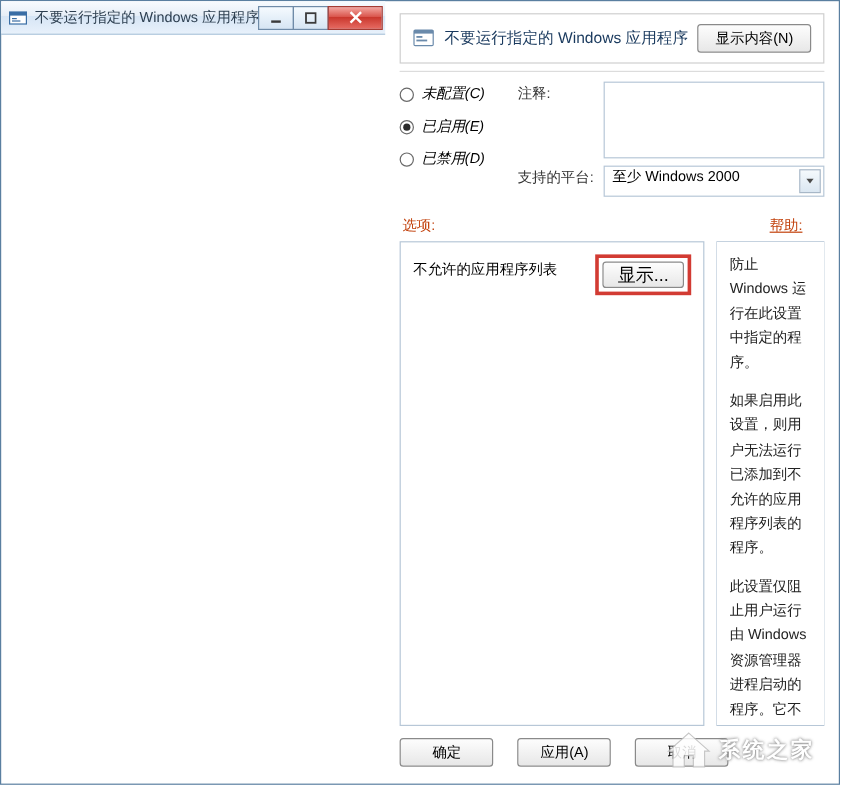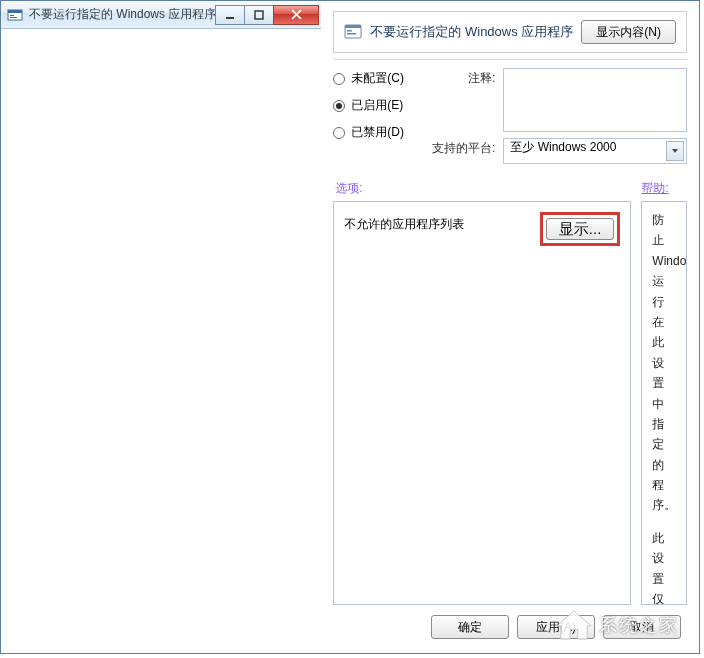--- a/index.html
+++ b/index.html
@@ -93,20 +93,21 @@
   }
   .config-block {
     display: flex;
     border-top: 1px solid #dcdcdc;
     padding-top: 8px;
     margin-bottom: 6px;
   }
   .radios {
     width: 98px;
     padding-top: 2px;
+    font-style: italic;
   }
   .radio-row {
     display: flex; align-items: center;
     margin-bottom: 10px;
     cursor: pointer;
   }
   .radio {
     width: 12px; height: 12px; border: 1px solid #6a6a6a; border-radius: 50%;
     margin-right: 6px; display: inline-flex; align-items: center; justify-content: center;
     background: #fff;
@@ -114,21 +115,21 @@
   .radio.checked::after {
     content: ""; width: 6px; height: 6px; background: #2b2b2b; border-radius: 50%;
   }
   .fields {
     flex: 1;
     display: grid;
     grid-template-columns: 72px 1fr;
     row-gap: 6px;
     align-items: start;
   }
-  .fld-label { text-align: right; padding-right: 8px; padding-top: 2px; color: #333; }
+  .fld-label { text-align: left; padding-right: 8px; padding-top: 2px; color: #333; }
   .textarea {
     height: 64px;
     border: 1px solid #b7c7d7;
     background: #fff;
     overflow-y: scroll;
   }
   .inputbox {
     height: 26px;
     border: 1px solid #b7c7d7;
     background: #fff;
@@ -140,36 +141,36 @@
     border: 1px solid #a7b7c7;
     background: linear-gradient(to bottom, #f5f9fc, #dbe7f2);
     display: flex; align-items: center; justify-content: center;
     cursor: pointer;
   }
   .section-labels {
     display: flex;
     margin-top: 10px;
     margin-bottom: 4px;
   }
-  .section-labels .lab { color: #8b5cf6; }
+  .section-labels .lab { color: #c2410c; }
   .section-labels .lab.left { width: 300px; padding-left: 2px; }
   .section-labels .lab.right { flex: 1; padding-left: 8px; text-decoration: underline; }
   .panes {
     flex: 1;
     display: flex;
     gap: 10px;
     min-height: 0;
   }
   .pane {
     border: 1px solid #b7c7d7;
     background: #fff;
     overflow: hidden;
   }
   .pane.left {
-    width: 298px;
+    width: 254px;
     padding: 10px;
     display: flex;
     align-items: flex-start;
     gap: 20px;
   }
   .pane.left .opt-label {
     flex: 1;
     padding-top: 4px;
   }
   .show-btn-wrap {
@@ -189,23 +190,22 @@
   .pane.right {
     flex: 1;
     padding: 8px 10px;
     overflow-y: auto;
     line-height: 1.7;
     color: #222;
   }
   .pane.right p { margin: 0 0 12px 0; }
   .footer {
     display: flex;
-    justify-content: flex-end;
     align-items: center;
-    gap: 8px;
+    gap: 20px;
     padding: 10px 6px 8px 0;
     position: relative;
   }
   .btn {
     height: 24px;
     min-width: 78px;
     padding: 0 14px;
     border: 1px solid #8a8a8a;
     background: linear-gradient(to bottom, #fdfdfd, #e7e7e7);
     border-radius: 3px;
@@ -218,21 +218,21 @@
     display: flex; align-items: center;
     gap: 6px;
     opacity: 0.85;
     pointer-events: none;
   }
   .watermark .house {
     width: 38px; height: 32px;
   }
   .watermark .txt {
     color: #fff;
-    font-weight: normal;
+    font-weight: bold;
     font-size: 18px;
     text-shadow: 0 0 3px #888, 0 0 2px #888;
     letter-spacing: 2px;
   }
   ::-webkit-scrollbar { width: 16px; background: #f0f0f0; }
   ::-webkit-scrollbar-thumb { background: #c7c7c7; border: 1px solid #a7a7a7; }
   ::-webkit-scrollbar-button { background: #e7e7e7; border: 1px solid #b7b7b7; height: 16px; }
 </style>
 </head>
 <body>
@@ -320,20 +320,21 @@
 
     <div class="panes">
       <div class="pane left">
         <span class="opt-label">不允许的应用程序列表</span>
         <span class="show-btn-wrap">
           <button class="show-btn">显示...</button>
         </span>
       </div>
       <div class="pane right">
         <p>防止 Windows 运行在此设置中指定的程序。</p>
+        <p>如果启用此设置，则用户无法运行已添加到不允许的应用程序列表的程序。</p>
         <p>此设置仅阻止用户运行由 Windows 资源管理器进程启动的程序。它不会阻止用户运行由系统进程或其他进程启动的程序，如任务管理器。另外，如果允许用户使用命令提示符(Cmd.exe)，则此设置不会阻止用户在命令窗口中启动不允许他们使用 Windows 资源管理器启动的程序。注意: 若要创建不允许的应用程序的列表，请单击“显示”。在“显示内容”对话框的“值”列中，键入应用程序可执行文件名(例如，Winword.exe、Poledit.exe 和 Powerpnt.exe)。</p>
       </div>
     </div>
 
     <div class="footer">
       <button class="btn">确定</button>
       <button class="btn">应用(A)</button>
       <button class="btn">取消</button>
       <div class="watermark">
         <svg class="house" viewBox="0 0 40 34">

